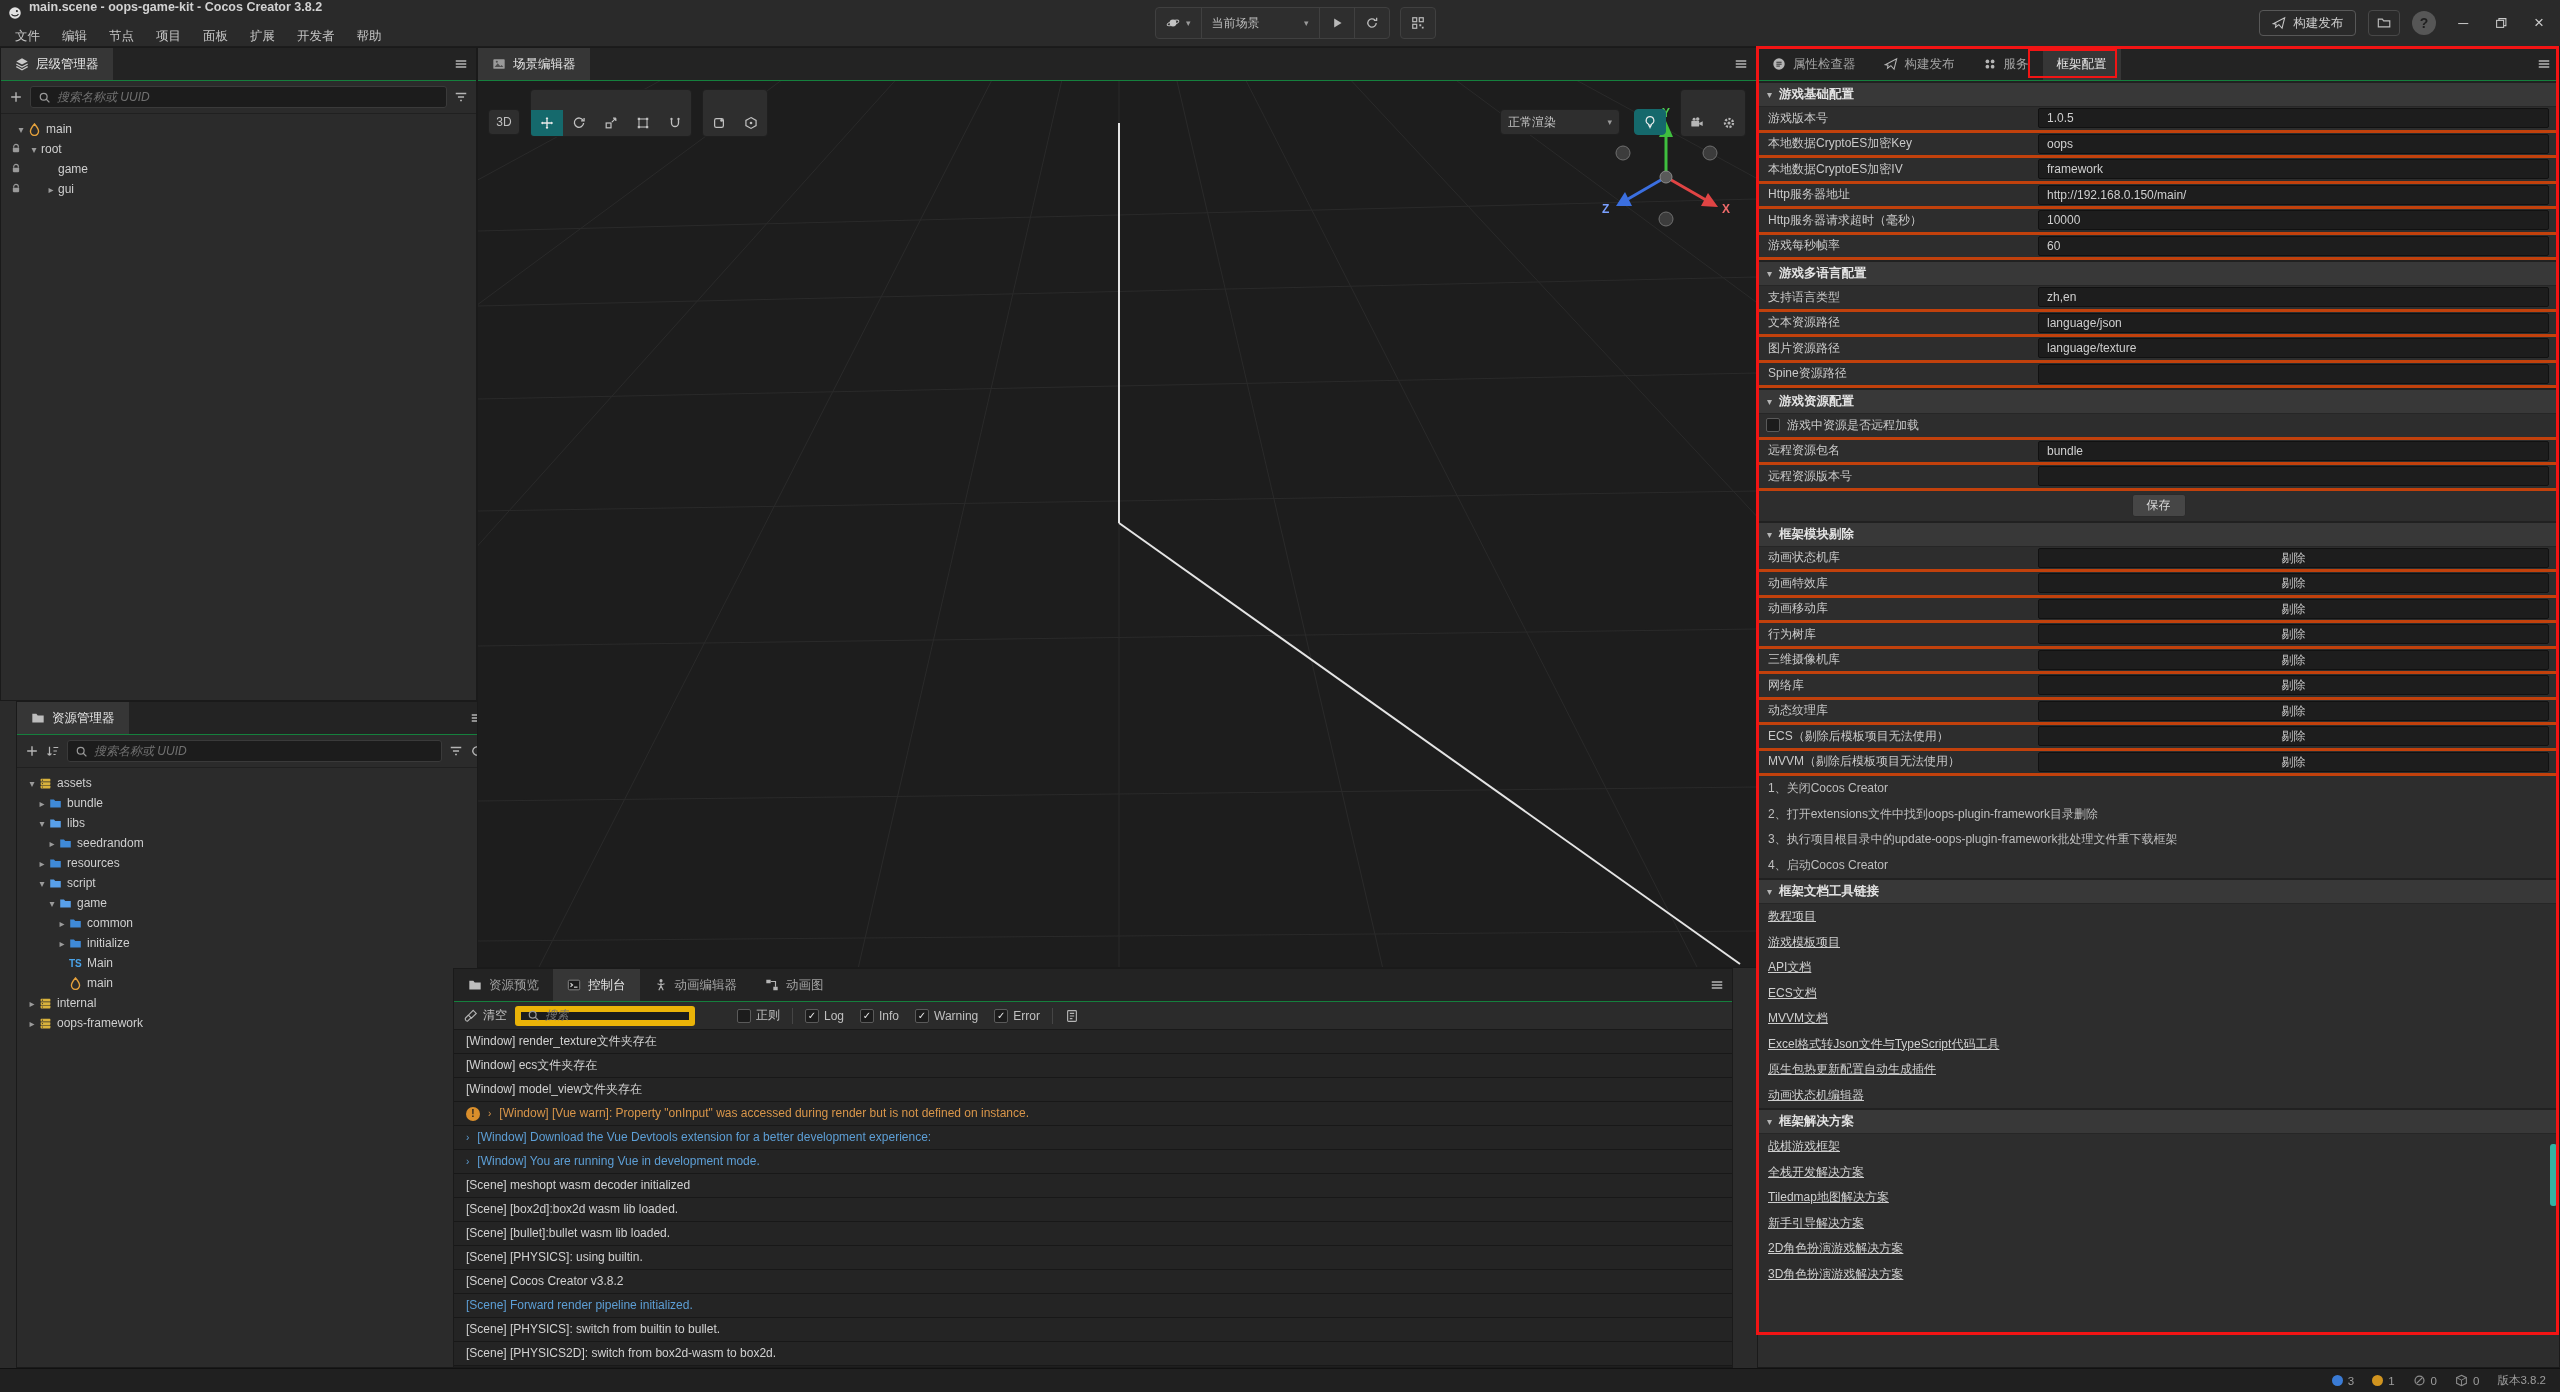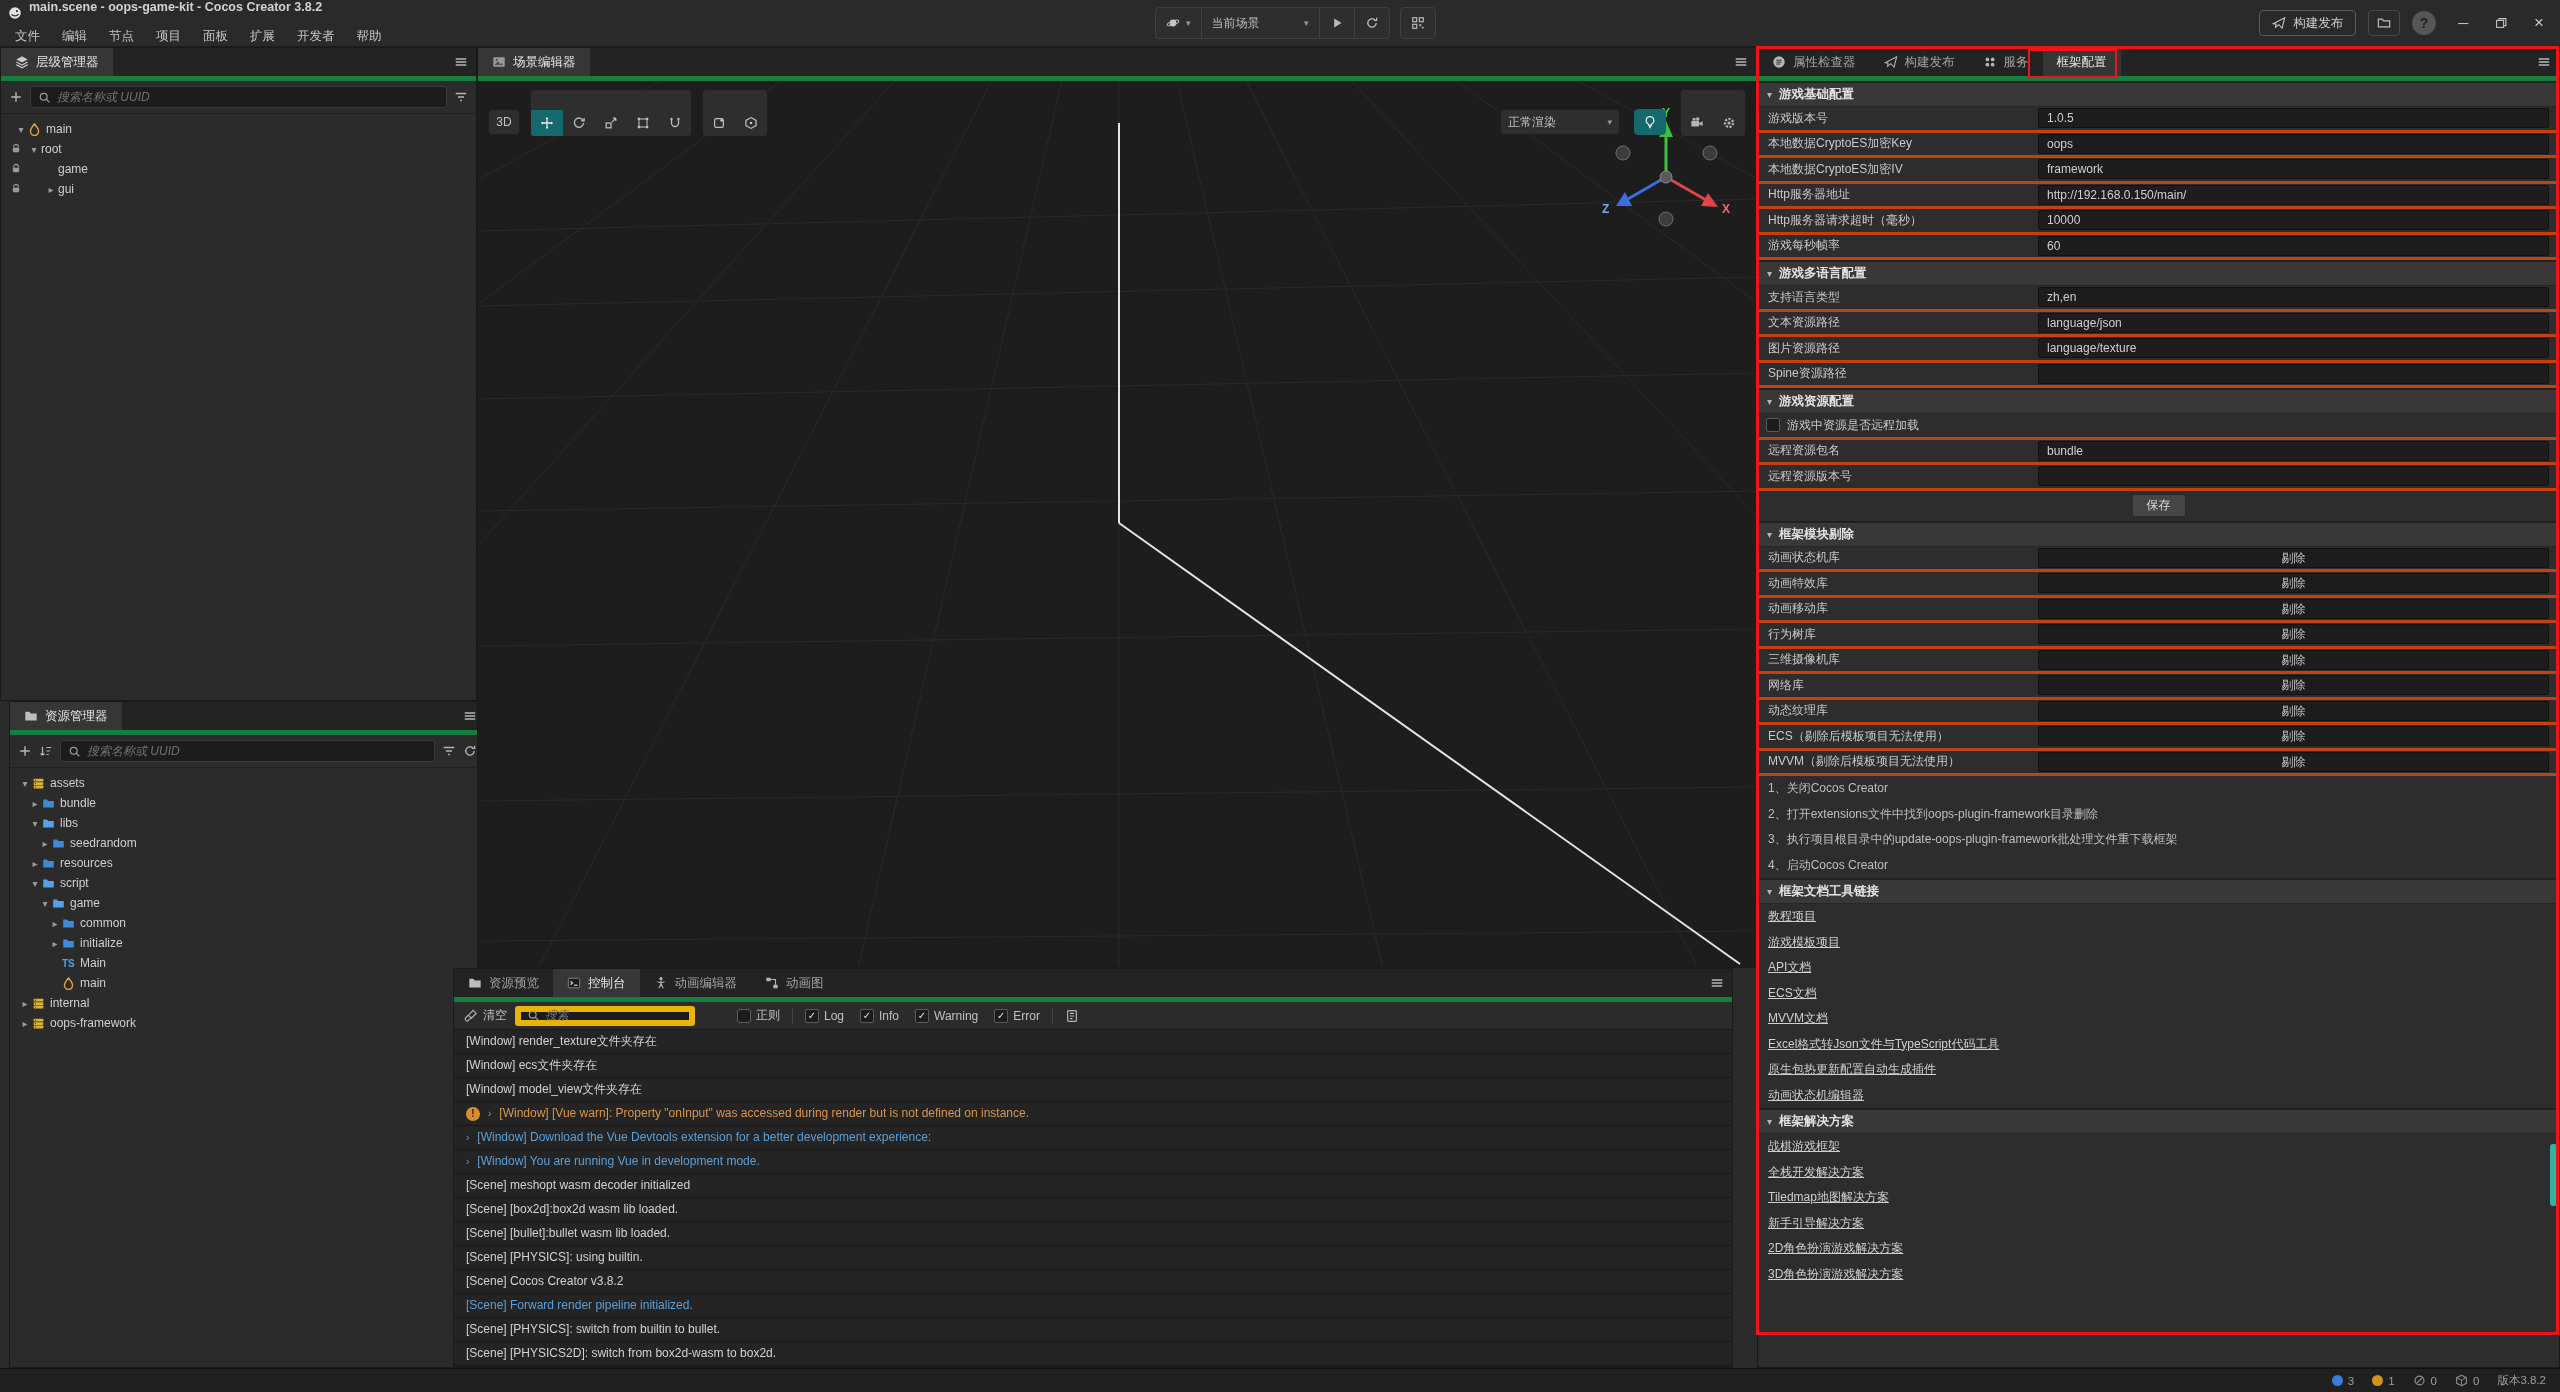--- a/index.html
+++ b/index.html
@@ -18,21 +18,21 @@
   .tcell { display:flex; align-items:center; justify-content:center; padding:0 10px; gap:6px; color:#bdbdbd; font-size:12px; border-left:1px solid #404040; }
   .tcell:first-child { border-left:none; }
   .tb-right { position:absolute; top:6px; right:8px; height:34px; display:flex; align-items:center; gap:12px; z-index:5; }
   .buildbtn { display:flex; align-items:center; gap:7px; border:1px solid #585858; border-radius:4px; height:26px; padding:0 12px; color:#cfcfcf; font-size:12.5px; }
   .sqbtn { display:flex; align-items:center; justify-content:center; width:32px; height:26px; border:1px solid #484848; border-radius:4px; }
   .helpbtn { width:24px; height:24px; border-radius:50%; background:#565656; color:#1e1e1e; font-weight:bold; display:flex; align-items:center; justify-content:center; font-size:14px; }
   .winctl { display:flex; align-items:center; gap:26px; margin-left:10px; padding-right:8px; color:#c9c9c9; font-size:14px; }
 
   
   .panel { position:absolute; background:#2b2b2b; display:flex; flex-direction:column; border:1px solid #1a1a1a; }
-  .tabbar { height:33px; background:#232323; display:flex; align-items:stretch; flex:none; position:relative; border-bottom:5px solid #15803d; }
+  .tabbar { height:33px; background:#232323; display:flex; align-items:stretch; flex:none; position:relative; border-bottom:1px solid #15803d; }
   .tab { display:flex; align-items:center; gap:7px; padding:0 14px; font-size:12.5px; color:#a3a3a3; }
   .tab.active { background:#363636; color:#e6e6e6; }
   .tabmenu { position:absolute; right:8px; top:0; bottom:0; display:flex; align-items:center; }
   .ptoolbar { height:33px; display:flex; align-items:center; padding:0 8px; gap:7px; flex:none; border-bottom:1px solid #202020; background:#2b2b2b; }
   .search { flex:1; height:22px; background:#1c1c1c; border:1px solid #3a3a3a; border-radius:3px;
     display:flex; align-items:center; padding:0 7px; gap:6px; min-width:0; }
   .ph { color:#707070; font-style:italic; font-size:12px; white-space:nowrap; overflow:hidden; }
   .ic { display:inline-flex; align-items:center; justify-content:center; }
   .ic svg { width:14px; height:14px; display:block; }
   .ic.sm svg { width:13px; height:13px; }
@@ -282,21 +282,21 @@
               <rect x="2.2" y="5" width="7.6" height="5.4" rx="1" fill="#9a9a9a"></rect>
             </svg></span>
     <span style="width:43px;flex:none"></span>
     <span class="chev">▸</span>
 
     <span>gui</span>
         </div>
       </div>
   </div>
 
-  <div class="panel" style="left:9px;top:701px;width:477px;height:667px">
+  <div class="panel" style="left:16px;top:701px;width:477px;height:667px">
     <div class="tabbar">
       <div class="tab active">
         <span class="ic">
             <svg viewBox="0 0 16 16">
               <path d="M1.5 3.2h4.6l1.6 1.8h6.8v8H1.5z" fill="#bdbdbd"></path>
             </svg>
           </span>
         <span>资源管理器</span>
       </div>
       <div class="tabmenu ic">

